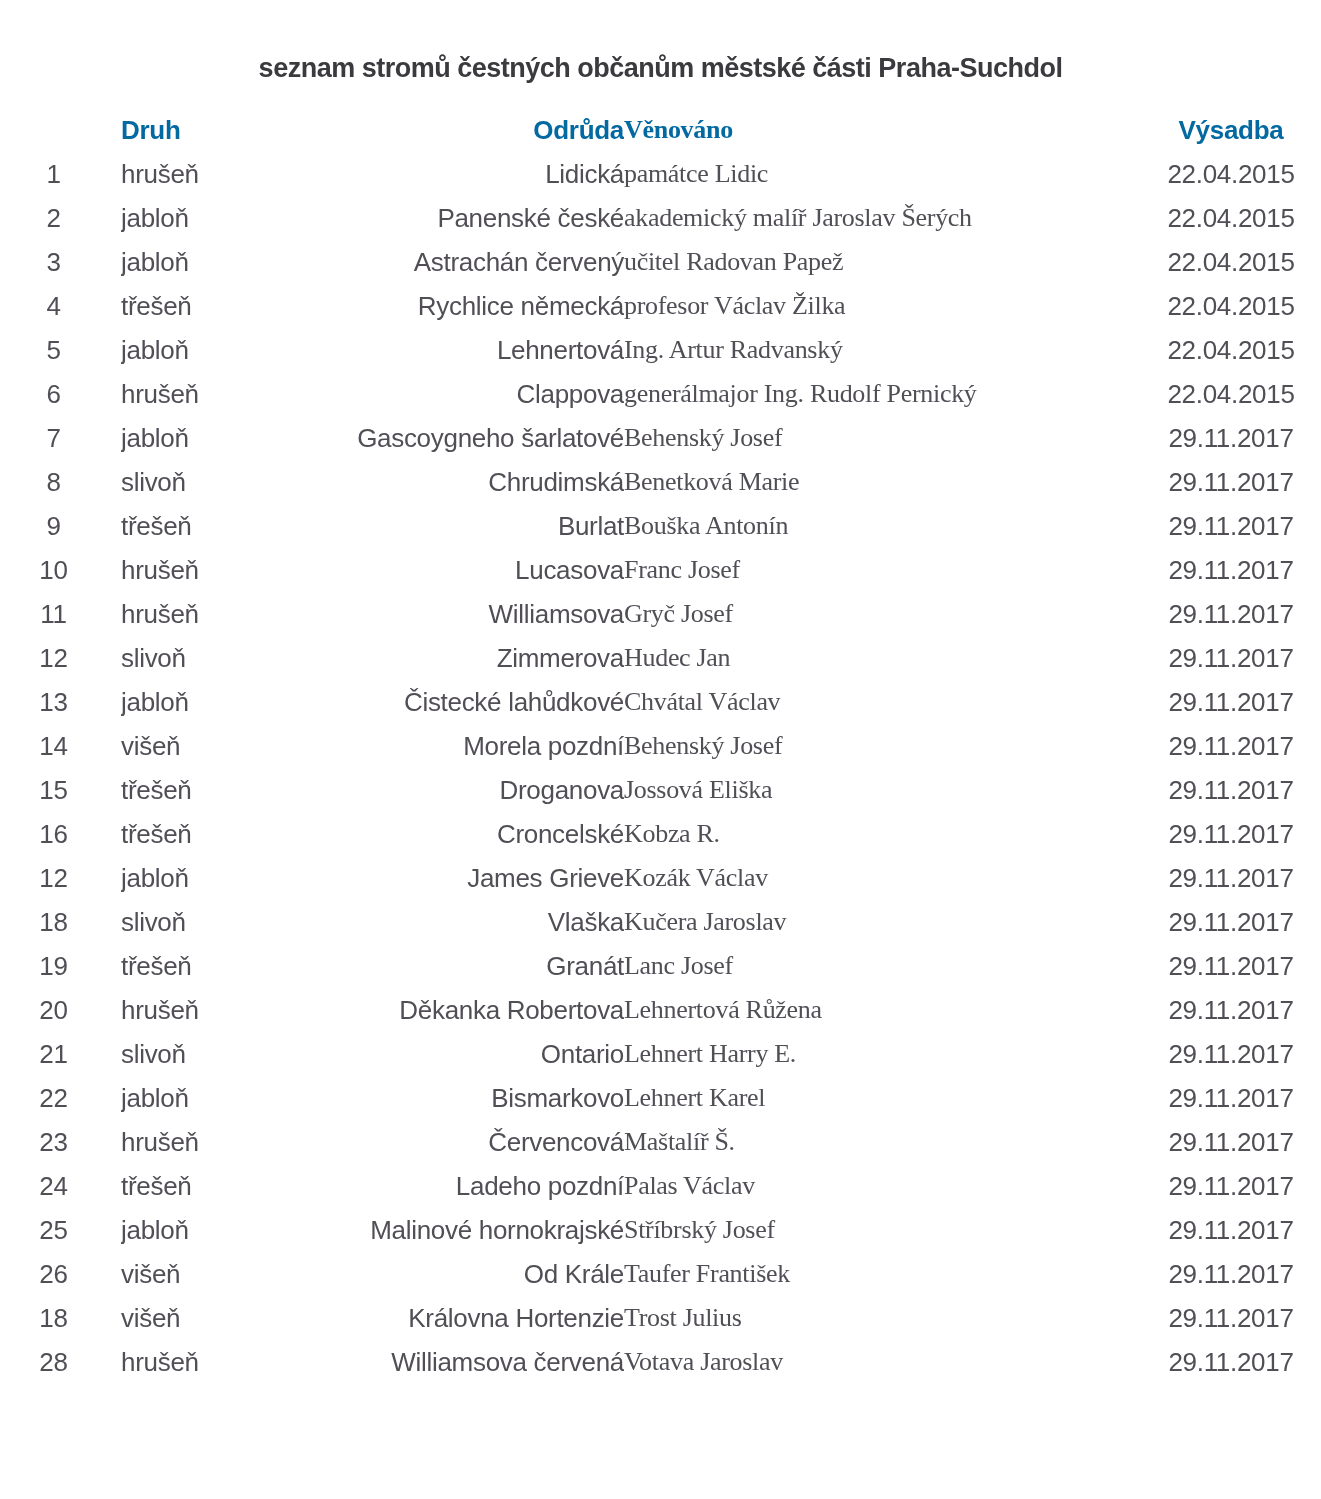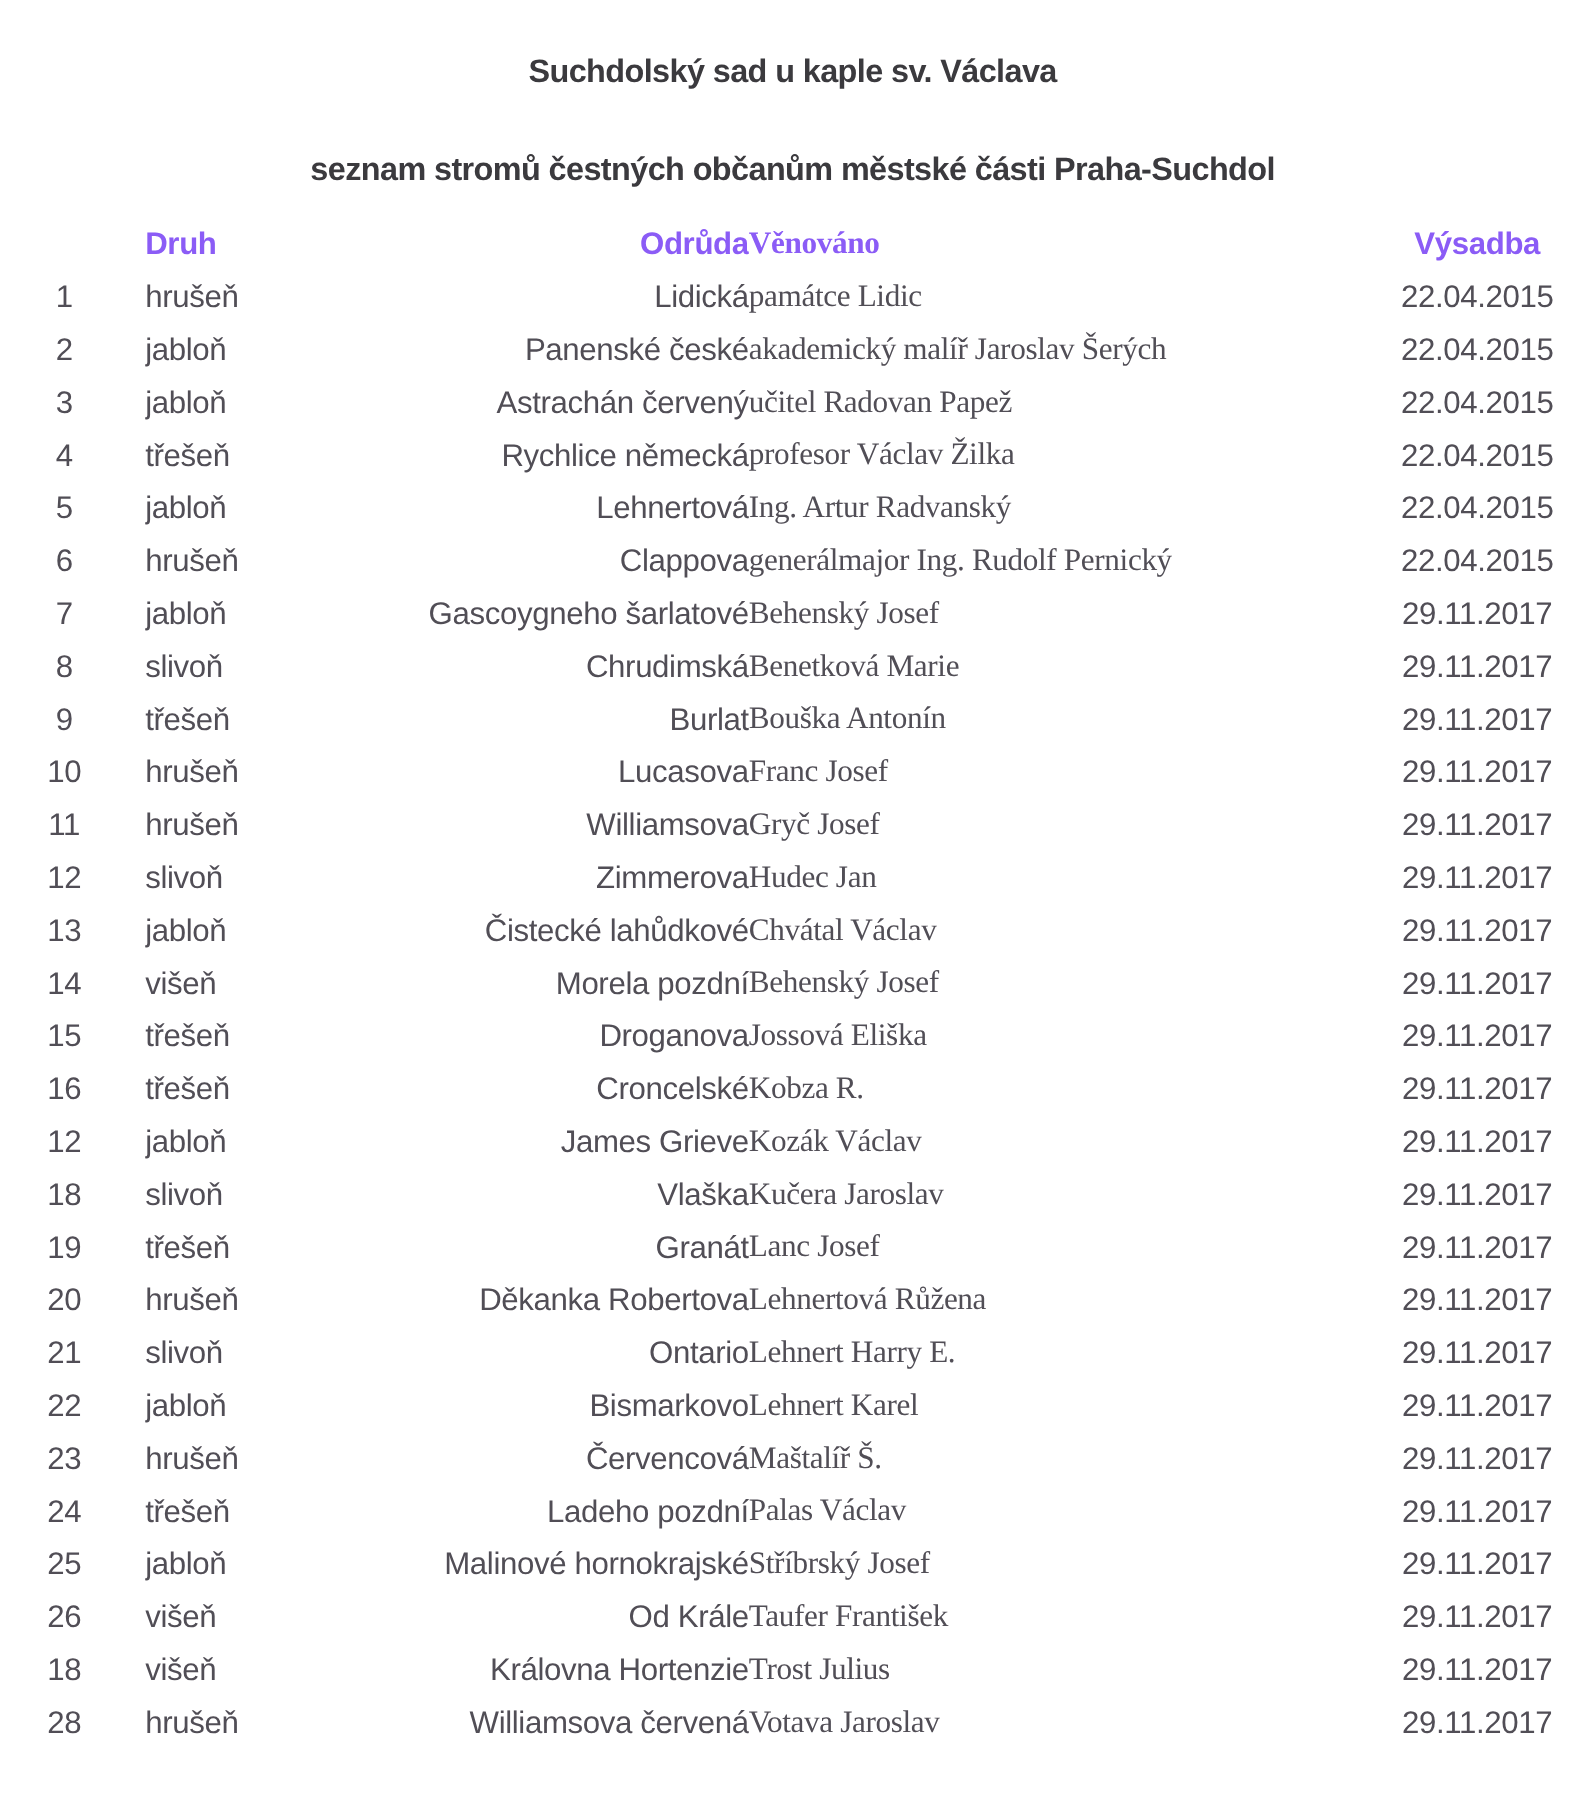--- a/index.html
+++ b/index.html
@@ -35,36 +35,35 @@
   table.tree-table td {
     padding: 0;
     vertical-align: middle;
     font-size: 26px;
     letter-spacing: -0.3px;
     white-space: nowrap;
     overflow: hidden;
   }
   table.tree-table tr { height: 44px; }
 
-  th { font-weight: bold; color: #8b5cf6; text-align: left; }
+  th { font-weight: bold; color: #0369a1; text-align: left; }
   td { font-weight: normal; color: #514e56; }
 
   .c-num     { width: 107px; text-align: center; padding-right: 14px !important; }
   .c-druh    { width: 151px; text-align: left; }
   .c-odruda  { width: 352px; text-align: right; }
   .c-venovano{ width: 503px; text-align: left; font-family: Liberation Serif, serif; }
   .c-vysadba { width: 208px; text-align: center; }
 
   th.c-vysadba { text-align: center; }
 </style>
 </head>
 <body>
 
 <div class="page">
-  <h1 class="title">Suchdolský sad u kaple sv. Václava</h1>
   <h2 class="subtitle">seznam stromů čestných občanům městské části Praha-Suchdol</h2>
 
   <table class="tree-table">
     <thead>
       <tr>
         <th class="c-num"></th>
         <th class="c-druh">Druh</th>
         <th class="c-odruda">Odrůda</th>
         <th class="c-venovano">Věnováno</th>
         <th class="c-vysadba">Výsadba</th>

